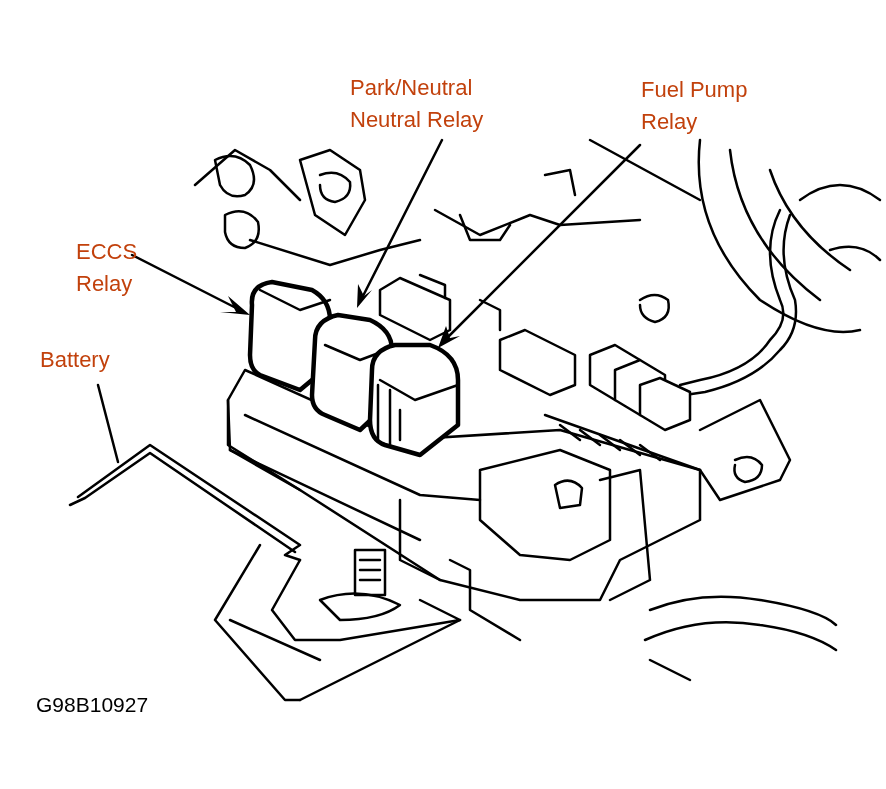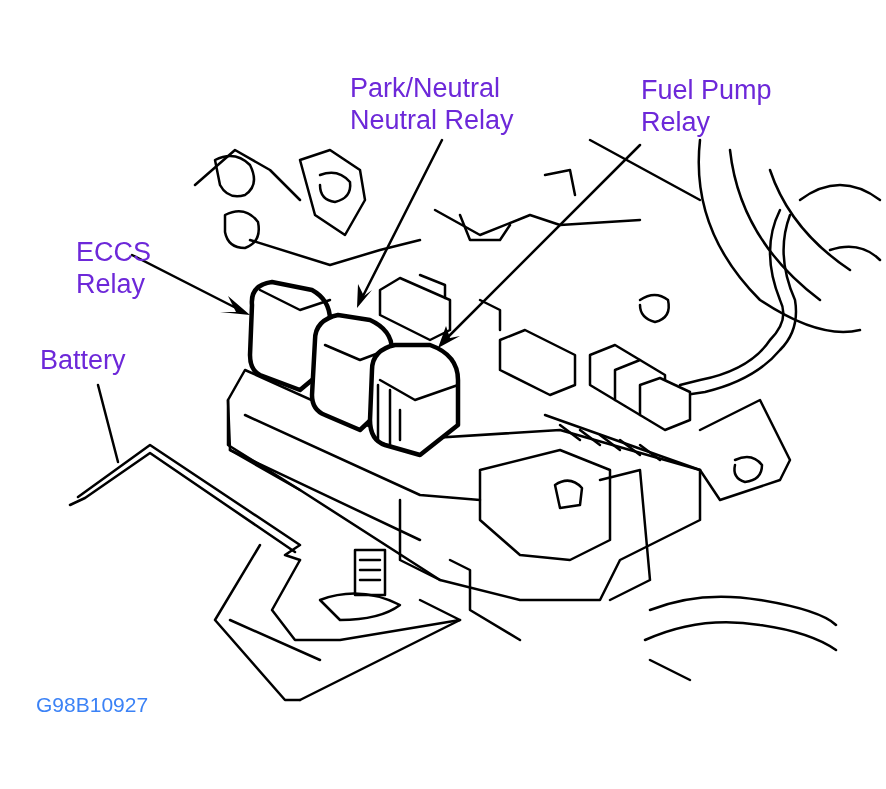--- a/index.html
+++ b/index.html
@@ -1,19 +1,19 @@
 <!DOCTYPE html>
 <html><head>
 <meta charset="utf-8">
 <style>
   html, body { margin:0; padding:0; background:#ffffff; }
   #root { position:relative; width:886px; height:789px; overflow:hidden; background:#fff; font-family:"Liberation Sans", sans-serif; color:#000; }
   svg.drawing { position:absolute; left:0; top:0; }
-  .lbl { position:absolute; font-size:27px; line-height:32px; color:#6d28d9; white-space:pre; }
-  .code { position:absolute; font-size:21px; color:#3b82f6; }
+  .lbl { position:absolute; font-size:22px; line-height:32px; color:#c2410c; white-space:pre; }
+  .code { position:absolute; font-size:21px; color:#000000; }
   .ln { fill:none; stroke:#000; stroke-width:2.5; stroke-linejoin:round; stroke-linecap:round; }
   .th { fill:#fff; stroke:#000; stroke-width:4.5; stroke-linejoin:round; }
   .fl { fill:#fff; stroke:#000; stroke-width:2.5; stroke-linejoin:round; }
 </style>
 </head>
 <body>
 
 <div id="root">
   <svg class="drawing" width="886" height="789" viewBox="0 0 886 789">
 

